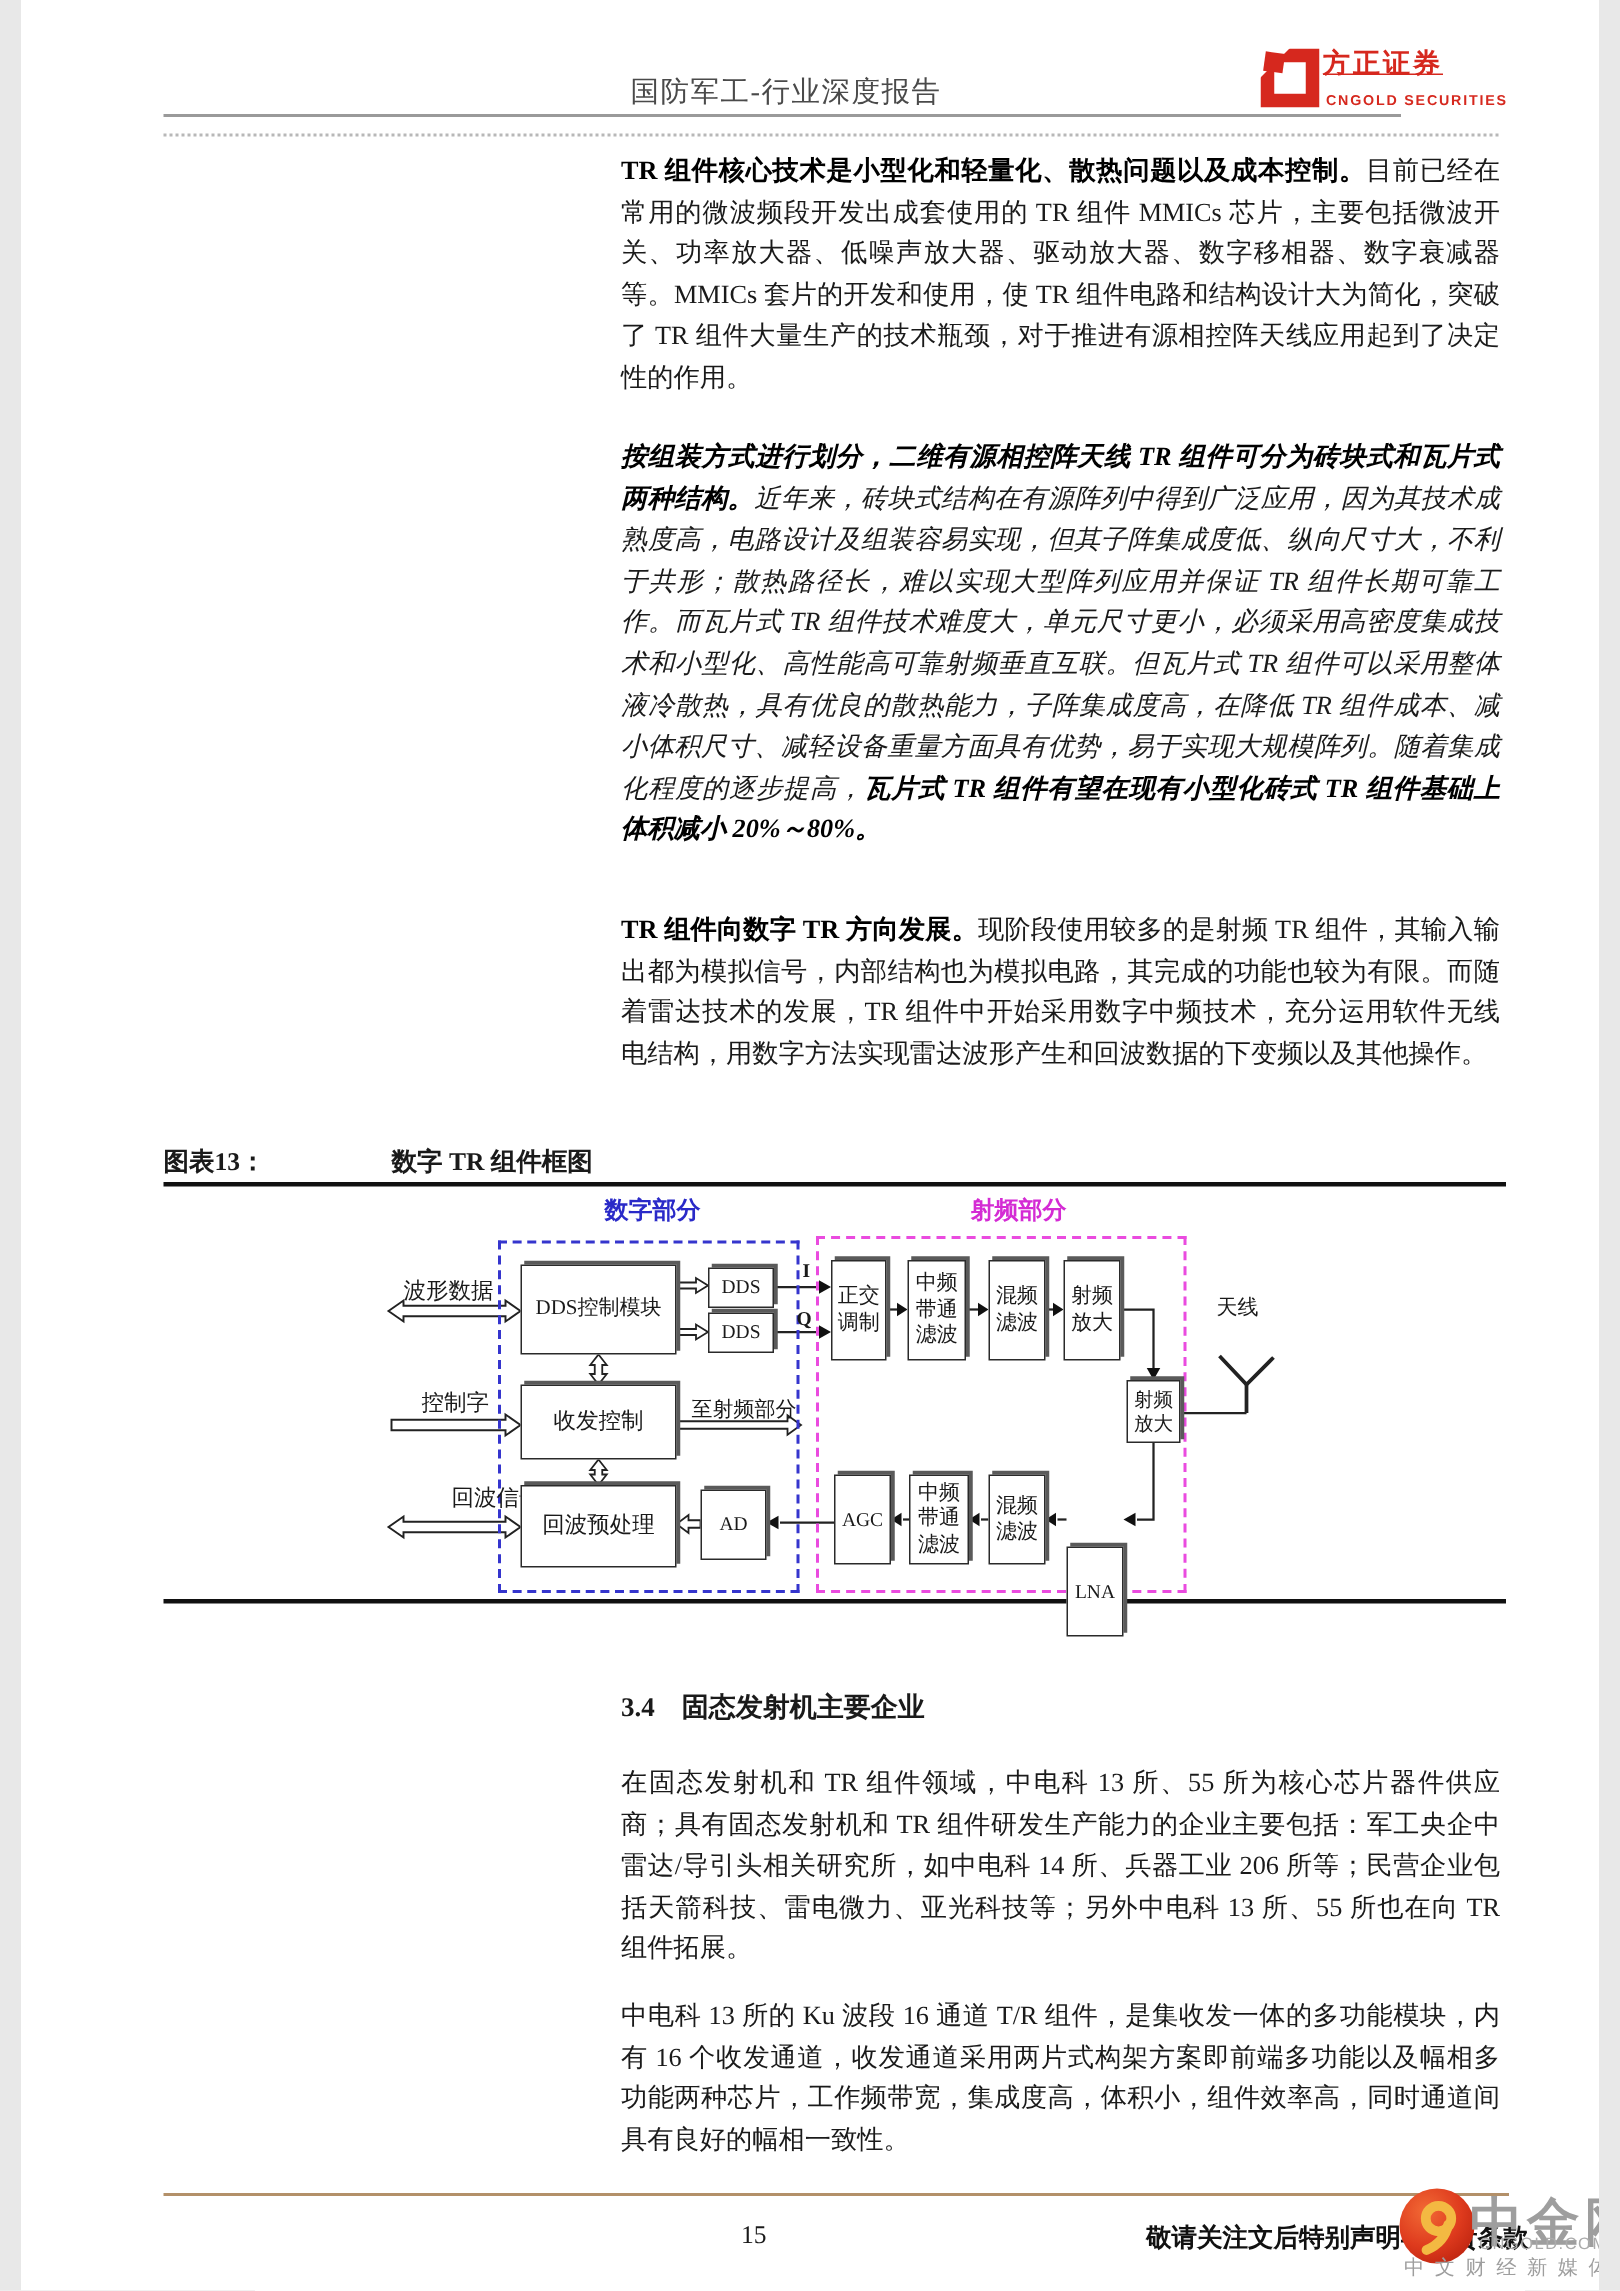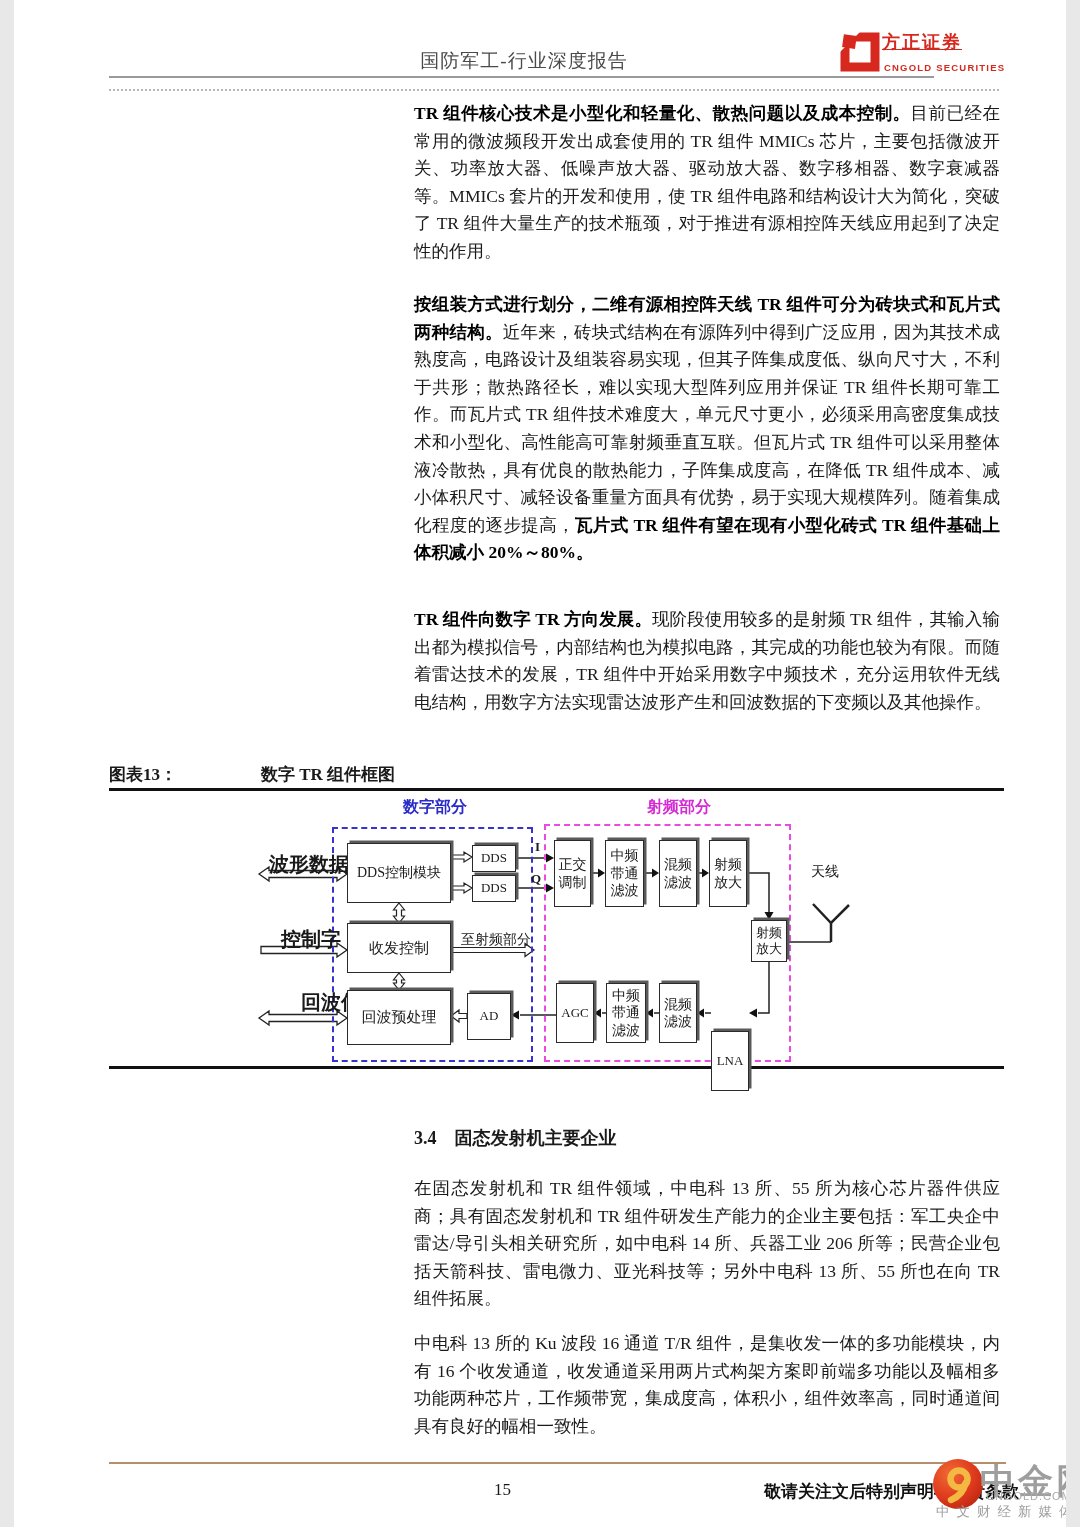--- a/index.html
+++ b/index.html
@@ -39,21 +39,21 @@
   .dashed-box { position:absolute; background:transparent; }
   .db-blue { left:223px; top:32px; width:201px; height:235px; border:2px dashed #3535cd; }
   .db-mag  { left:435px; top:29px; width:247px; height:238px; border:2px dashed #ea4bdf; }
 
   .nbox {
     position:absolute; background:#fff; border:1.5px solid #2a2a2a;
     box-shadow:2.5px -2.5px 0 0 #5a5a5a;
     display:flex; align-items:center; justify-content:center; text-align:center;
     font-size:14px; line-height:1.25; padding:1px;
   }
-  .sig-label { position:absolute; font-weight:bold; font-size:20px;text-align:right; }
+  .sig-label { position:absolute; font-weight:normal; font-size:15px; }
   .small-label { position:absolute; font-size:14px; }
   .iq { position:absolute; font-size:13px; font-weight:bold; }
 
   
   .ft-rule { left:95px; top:1462px; width:897px; height:2px; background:#b39069; }
   .ft-page { left:480px; top:1480px; width:120px; font-size:17px; }
   .ft-note { left:700px; top:1480px; width:305px; text-align:right; font-size:17px; font-weight:bold; color:#111; font-family:"Liberation Sans",sans-serif; }
 
   
   .wm { left:870px; top:1450px; width:210px; height:77px; }
@@ -75,21 +75,21 @@
       <rect x="5" y="7" width="30" height="30" fill="none" stroke="#d6281e" stroke-width="9"></rect>
       <polygon points="0,0 22,0 0,22" fill="#ffffff"></polygon>
       <rect x="3" y="5" width="13" height="13" fill="#d6281e" transform="rotate(8 9 11)"></rect>
     </svg>
     <span class="logo-cn">方正证券</span>
     <span class="logo-en">CNGOLD SECURITIES</span>
   </div>
 
   <p class="abs para" style="top:100px;"><b>TR 组件核心技术是小型化和轻量化、散热问题以及成本控制。</b><span>目前已经在常用的微波频段开发出成套使用的 TR 组件 MMICs 芯片，主要包括微波开关、功率放大器、低噪声放大器、驱动放大器、数字移相器、数字衰减器等。MMICs 套片的开发和使用，使 TR 组件电路和结构设计大为简化，突破了 TR 组件大量生产的技术瓶颈，对于推进有源相控阵天线应用起到了决定性的作用。</span></p>
 
-  <p class="abs para" style="top:291px;"><b>按组装方式进行划分，二维有源相控阵天线 TR 组件可分为砖块式和瓦片式两种结构。</b><span>近年来，砖块式结构在有源阵列中得到广泛应用，因为其技术成熟度高，电路设计及组装容易实现，但其子阵集成度低、纵向尺寸大，不利于共形；散热路径长，难以实现大型阵列应用并保证 TR 组件长期可靠工作。而瓦片式 TR 组件技术难度大，单元尺寸更小，必须采用高密度集成技术和小型化、高性能高可靠射频垂直互联。但瓦片式 TR 组件可以采用整体液冷散热，具有优良的散热能力，子阵集成度高，在降低 TR 组件成本、减小体积尺寸、减轻设备重量方面具有优势，易于实现大规模阵列。随着集成化程度的逐步提高，</span><b>瓦片式 TR 组件有望在现有小型化砖式 TR 组件基础上体积减小 20%～80%。</b></p>
+  <p class="abs para" style="top:291px;font-style:italic;"><b>按组装方式进行划分，二维有源相控阵天线 TR 组件可分为砖块式和瓦片式两种结构。</b><span>近年来，砖块式结构在有源阵列中得到广泛应用，因为其技术成熟度高，电路设计及组装容易实现，但其子阵集成度低、纵向尺寸大，不利于共形；散热路径长，难以实现大型阵列应用并保证 TR 组件长期可靠工作。而瓦片式 TR 组件技术难度大，单元尺寸更小，必须采用高密度集成技术和小型化、高性能高可靠射频垂直互联。但瓦片式 TR 组件可以采用整体液冷散热，具有优良的散热能力，子阵集成度高，在降低 TR 组件成本、减小体积尺寸、减轻设备重量方面具有优势，易于实现大规模阵列。随着集成化程度的逐步提高，</span><b>瓦片式 TR 组件有望在现有小型化砖式 TR 组件基础上体积减小 20%～80%。</b></p>
 
   <p class="abs para" style="top:606px;"><b>TR 组件向数字 TR 方向发展。</b><span>现阶段使用较多的是射频 TR 组件，其输入输出都为模拟信号，内部结构也为模拟电路，其完成的功能也较为有限。而随着雷达技术的发展，TR 组件中开始采用数字中频技术，充分运用软件无线电结构，用数字方法实现雷达波形产生和回波数据的下变频以及其他操作。</span></p>
 
   <div class="abs fig-caption">
     <span>图表13：</span><span class="cap-title">数字 TR 组件框图</span>
   </div>
   <div class="abs rule-thick" style="top:788px;"></div>
   <div class="abs rule-thick" style="top:1066px;"></div>
 
   <div class="abs fig">

